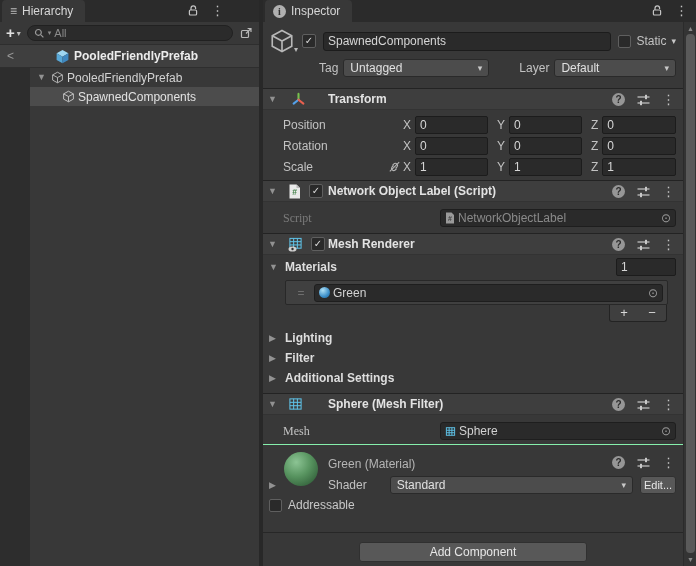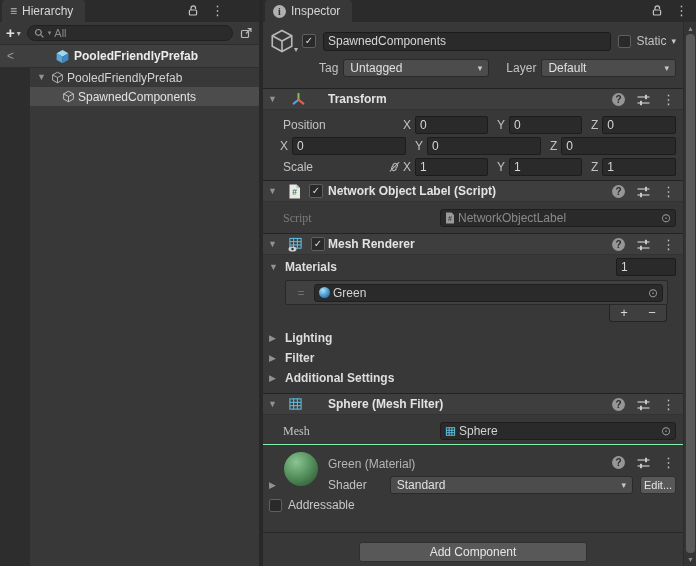--- a/index.html
+++ b/index.html
@@ -67,21 +67,21 @@
 
   
   #go-block { top:0; height:66px; }
   #go-rowA { position:absolute; top:7px; left:6px; right:7px; height:24px; display:flex; align-items:center; gap:7px; }
   #go-cube { position:relative; width:26px; height:26px; flex:none; }
   #go-cube .mini-arrow { position:absolute; right:-3px; bottom:0; color:#b8b8b8; font-size:8px; }
   #go-rowB { position:absolute; top:37px; left:56px; right:7px; height:18px; display:flex; align-items:center; gap:5px; }
   .field-label { color:#c2c2c2; }
   #tag-dd { width:146px; flex:none; }
   #layer-dd { flex:1; }
-  #layer-lab { margin-left:12px; }
+  #layer-lab { margin-left:25px; }
   #static-wrap { display:flex; align-items:center; gap:5px; flex:none; color:#c2c2c2; }
 
   
   #transform-sec { top:66px; height:92px; }
   .trow { display:flex; align-items:center; height:21px; padding-right:7px; }
   .trows { padding-top:4px; }
   .trow-label { width:123px; padding-left:20px; color:#c2c2c2; flex:none; }
   .link-slot { width:17px; flex:none; display:flex; align-items:center; justify-content:center; }
   .axes { flex:1; display:flex; gap:9px; }
   .axis { flex:1; display:flex; align-items:center; gap:4px; min-width:0; }
@@ -309,20 +309,21 @@
                   <span class="axis-label">Y</span>
                   <input class="num-input" value="0" style="">
                 </span>
               <span class="axis">
                   <span class="axis-label">Z</span>
                   <input class="num-input" value="0" style="">
                 </span>
             </span>
           </div>
           <div class="trow">
+            <span class="trow-label">Rotation</span>
             <span class="link-slot"></span>
             <span class="axes">
               <span class="axis">
                   <span class="axis-label">X</span>
                   <input class="num-input" value="0" style="">
                 </span>
               <span class="axis">
                   <span class="axis-label">Y</span>
                   <input class="num-input" value="0" style="">
                 </span>

